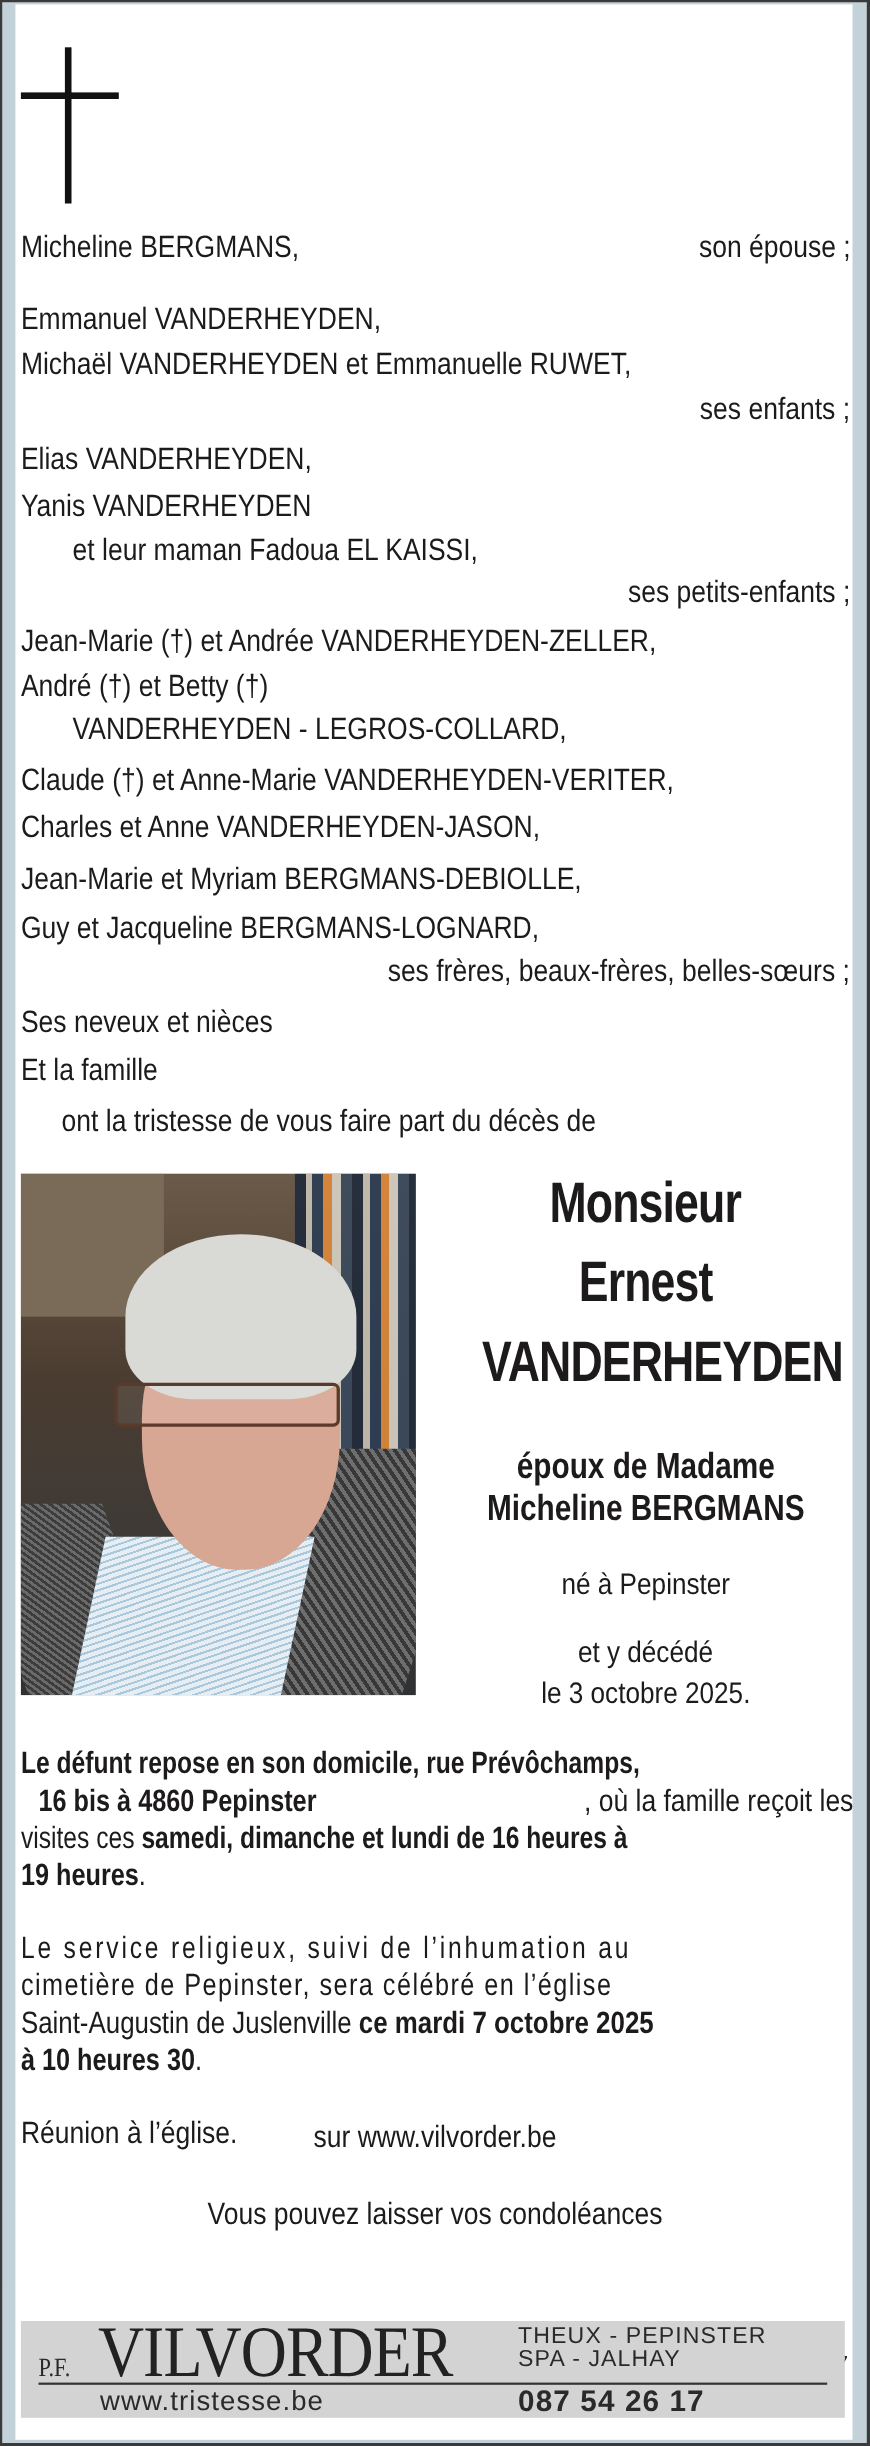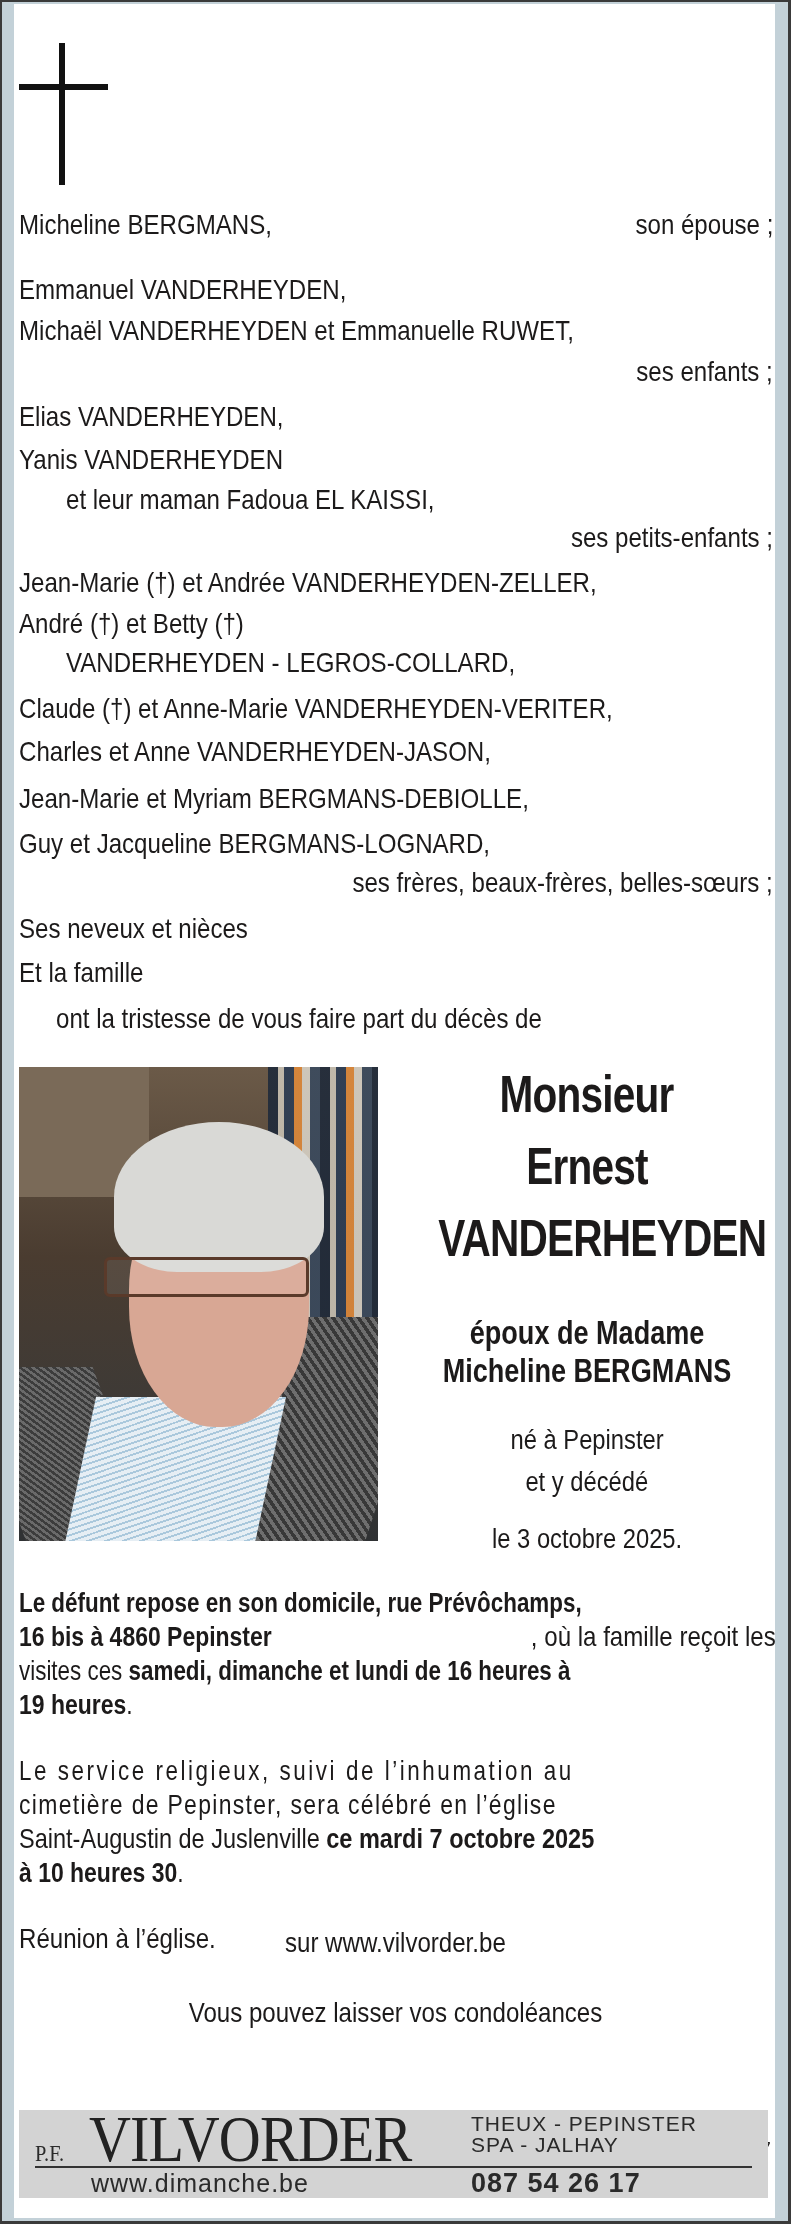--- a/index.html
+++ b/index.html
@@ -151,29 +151,29 @@
 
 <div class="name-block" style="top:1064px; height:500px;">
   <div class="title-big" style="top:0px"><span>Monsieur</span></div>
   <div class="title-big" style="top:72px"><span>Ernest</span></div>
   <div class="title-big" style="top:144px"><span>VANDERHEYDEN</span></div>
 
   <div class="sub-bold" style="top:250px"><span>époux de Madame</span></div>
   <div class="sub-bold" style="top:288px"><span>Micheline BERGMANS</span></div>
 
   <div class="dates" style="top:360px"><span>né à Pepinster</span></div>
-  <div class="dates" style="top:402px"><span>et y décédé</span></div>
+  <div class="dates" style="top:422px"><span>et y décédé</span></div>
   <div class="dates" style="top:459px"><span>le 3 octobre 2025.</span></div>
 </div>
 
 <div class="para" style="top:1586px">
   <div class="row">
     <span class="fit" style="transform:scaleX(0.80)"><b>Le défunt repose en son domicile, rue Prévôchamps,</b></span>
   </div>
-  <div class="row" style="display:flex; justify-content:space-between;">
+  <div class="row" style="display:flex; justify-content:space-between;margin-left:16px;">
     <span class="fit" style="transform:scaleX(0.82)"><b>16 bis à 4860 Pepinster</b></span>
     <span class="fit" style="transform:scaleX(0.86); transform-origin:right top;">, où la famille reçoit les</span>
   </div>
   <div class="row">
     <span class="fit" style="transform:scaleX(0.80)"><span>visites ces </span><b>samedi, dimanche et lundi de 16 heures à</b></span>
   </div>
   <div class="row">
     <span class="fit" style="transform:scaleX(0.82)"><b>19 heures</b><span>.</span></span>
   </div>
 </div>
@@ -201,15 +201,15 @@
 <div class="ref"><span>094627</span></div>
 
 <div class="banner">
   <div class="pf"><span>P.F.</span></div>
   <div class="brand"><span>VILVORDER</span></div>
   <div class="towns">
     <div>THEUX - PEPINSTER</div>
     <div>SPA - JALHAY</div>
   </div>
   <div class="rule"></div>
-  <div class="web">www.dimanche.be</div>
+  <div class="web">www.tristesse.be</div>
   <div class="phone">087 54 26 17</div>
 </div>
 
 </body></html>

